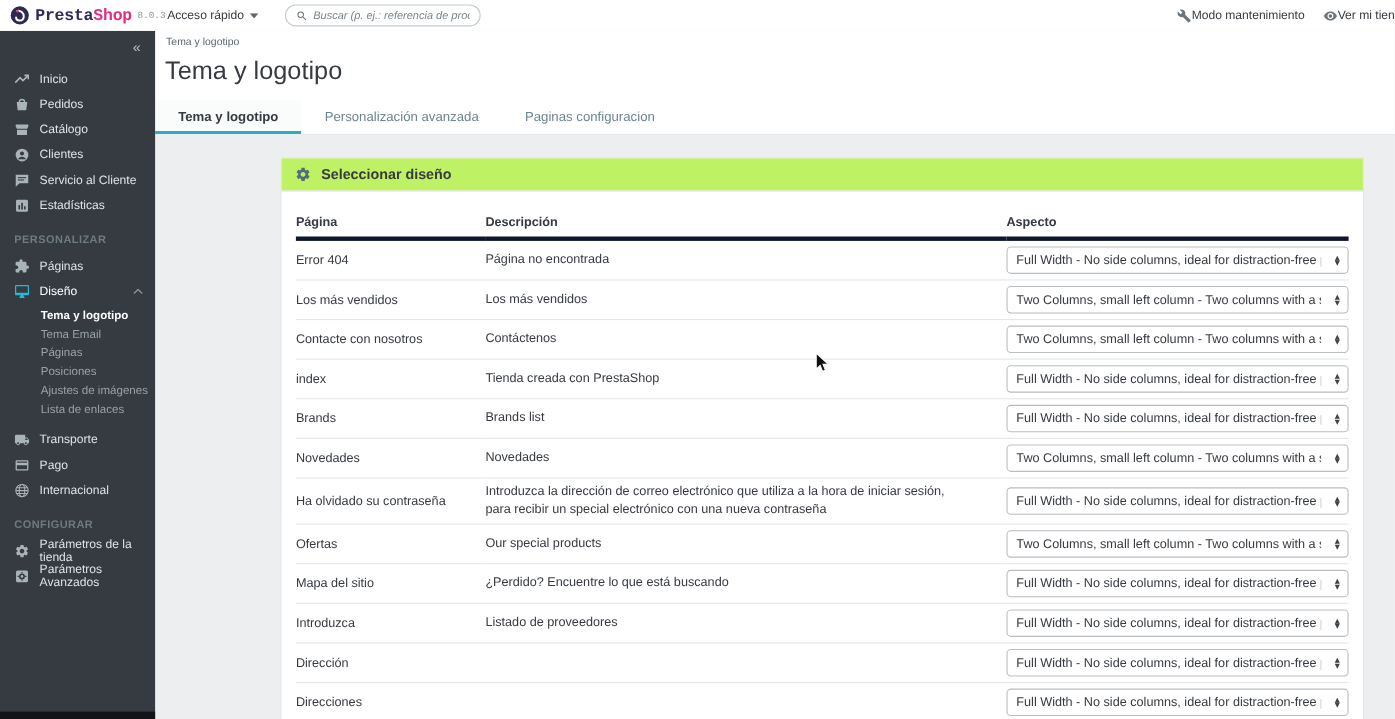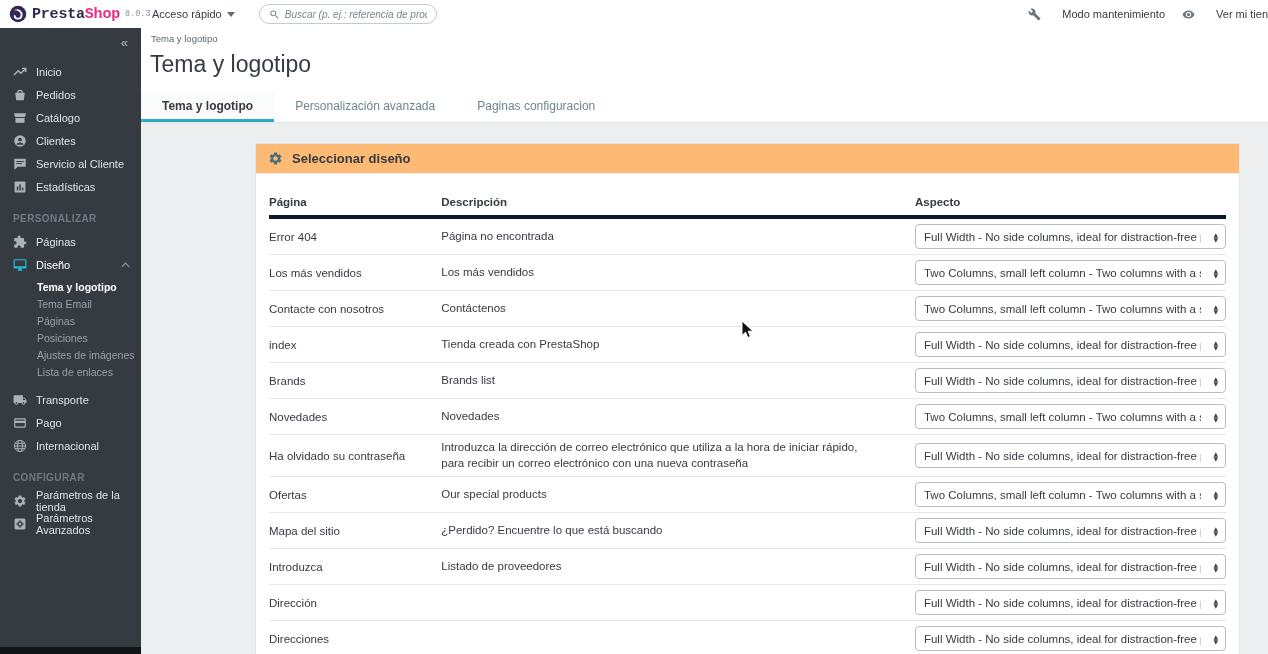--- a/index.html
+++ b/index.html
@@ -16,21 +16,21 @@
   .brand-name { font-size:15px; font-weight:700; color:#2d2a54; margin-left:5px; letter-spacing:-.2px; }
   .brand-name .shop { color:#e22e82; }
   .brand-version { font-size:8.5px; color:#8a959c; margin-left:5px; }
   .quick-access { margin-left:10px; display:flex; align-items:center; gap:5px; font-size:11px; color:#363a41; cursor:pointer; flex:none; }
   .quick-access .icn { width:8px; height:5px; color:#5f6a70; margin-top:1px; }
   .searchbox { margin-left:24px; width:178px; height:20px; border:1px solid #c6cbce; border-radius:11px; background:#fff; display:flex; align-items:center; gap:5px; padding:0 9px; flex:none; }
   .searchbox .icn { width:11px; height:11px; color:#6b757b; }
   .searchbox input { flex:1; min-width:0; border:0; outline:0; background:transparent; font-family:inherit; font-size:10px; font-style:italic; color:#363a41; }
   .searchbox input::placeholder { color:#7a868c; font-style:italic; }
   .topbar-right { margin-left:auto; display:flex; align-items:center; gap:17px; white-space:nowrap; }
-  .topbar-item { display:flex; align-items:center; gap:21px; font-size:11px; color:#363a41; cursor:pointer; }
+  .topbar-item { display:flex; align-items:center; gap:0; font-size:11px; color:#363a41; cursor:pointer; }
   .topbar-item .icn { width:13px; height:13px; color:#6b757b; }
 
   
   .sidebar { position:absolute; top:28px; left:0; bottom:0; width:141px; background:#363a41; z-index:5; }
   .collapse-btn { text-align:right; padding:7px 13px 3px; font-size:13px; color:#b7c0c5; cursor:pointer; }
   .side-nav { padding-top:7px; }
   .section-title { padding:15px 0 6px 13px; font-size:10px; font-weight:700; color:#6f7b83; letter-spacing:.4px; }
   .side-item { display:flex; align-items:center; height:23px; padding-left:13px; gap:9px; font-size:11px; color:#dde3e6; cursor:pointer; position:relative; }
   .side-item .side-icon { width:14px; height:14px; color:#a9b4ba; }
   .side-item.active-parent { color:#fff; }
@@ -45,21 +45,21 @@
   .main { position:absolute; top:28px; left:141px; right:0; bottom:0; overflow:hidden; }
   .page-head { background:#fff; padding-top:5px; }
   .breadcrumb { margin-left:10px; font-size:9.5px; color:#5c686e; }
   .page-title { margin:7px 0 0 9px; font-size:23px; font-weight:400; color:#363a41; }
   .tabs { display:flex; margin-top:13px; border-bottom:1px solid #e1e4e5; }
   .tab { padding:0 21px; line-height:31px; font-size:12px; color:#6c868e; cursor:pointer; }
   .tab.active { color:#363a41; font-weight:600; background:#fafbfb; box-shadow:inset 0 -3px 0 #2badc2; }
 
   .content { padding:20px 28px 0 114px; }
   .panel { background:#fff; border:1px solid #e2e6e8; border-radius:2px; }
-  .panel-head { display:flex; align-items:center; gap:9px; padding:7px 12px; border-bottom:1px solid #ebeeef; background:#fdba74; }
+  .panel-head { display:flex; align-items:center; gap:9px; padding:7px 12px; border-bottom:1px solid #ebeeef; background:#bef264; }
   .panel-head .gear-i { width:15px; height:15px; color:#4e6e79; }
   .panel-title { font-size:13px; font-weight:600; color:#363a41; }
   .panel-body { padding:10px 13px 0; }
 
   table.layout-table { width:100%; border-collapse:collapse; table-layout:fixed; }
   .layout-table th { text-align:left; font-size:11.5px; font-weight:700; color:#363a41; padding:12px 0 7px; border-bottom:4px solid #0f172a; }
   .layout-table td { font-size:11.5px; color:#363a41; padding:5px 0; border-bottom:1px solid #e4e6e7; vertical-align:middle; }
   .layout-table td.desc { padding-right:34px; line-height:1.35; }
   .select-wrap { position:relative; }
   select.layout-select { width:100%; height:25px; appearance:none; -webkit-appearance:none; -moz-appearance:none;
@@ -355,21 +355,21 @@
                 <td class="desc">Novedades</td>
                 <td>
                   <div class="select-wrap"><select class="layout-select"><option>Full Width - No side columns, ideal for distraction-free pages s</option><option selected="">Two Columns, small left column - Two columns with a small le</option></select><span class="select-arrow">
                       <span>▲</span>
                       <span>▼</span>
                     </span></div>
                 </td>
               </tr>
               <tr>
                 <td>Ha olvidado su contraseña</td>
-                <td class="desc">Introduzca la dirección de correo electrónico que utiliza a la hora de iniciar rápido, para recibir un correo electrónico con una nueva contraseña</td>
+                <td class="desc">Introduzca la dirección de correo electrónico que utiliza a la hora de iniciar sesión, para recibir un special electrónico con una nueva contraseña</td>
                 <td>
                   <div class="select-wrap"><select class="layout-select"><option>Full Width - No side columns, ideal for distraction-free pages s</option><option>Two Columns, small left column - Two columns with a small le</option></select><span class="select-arrow">
                       <span>▲</span>
                       <span>▼</span>
                     </span></div>
                 </td>
               </tr>
               <tr>
                 <td>Ofertas</td>
                 <td class="desc">Our special products</td>

